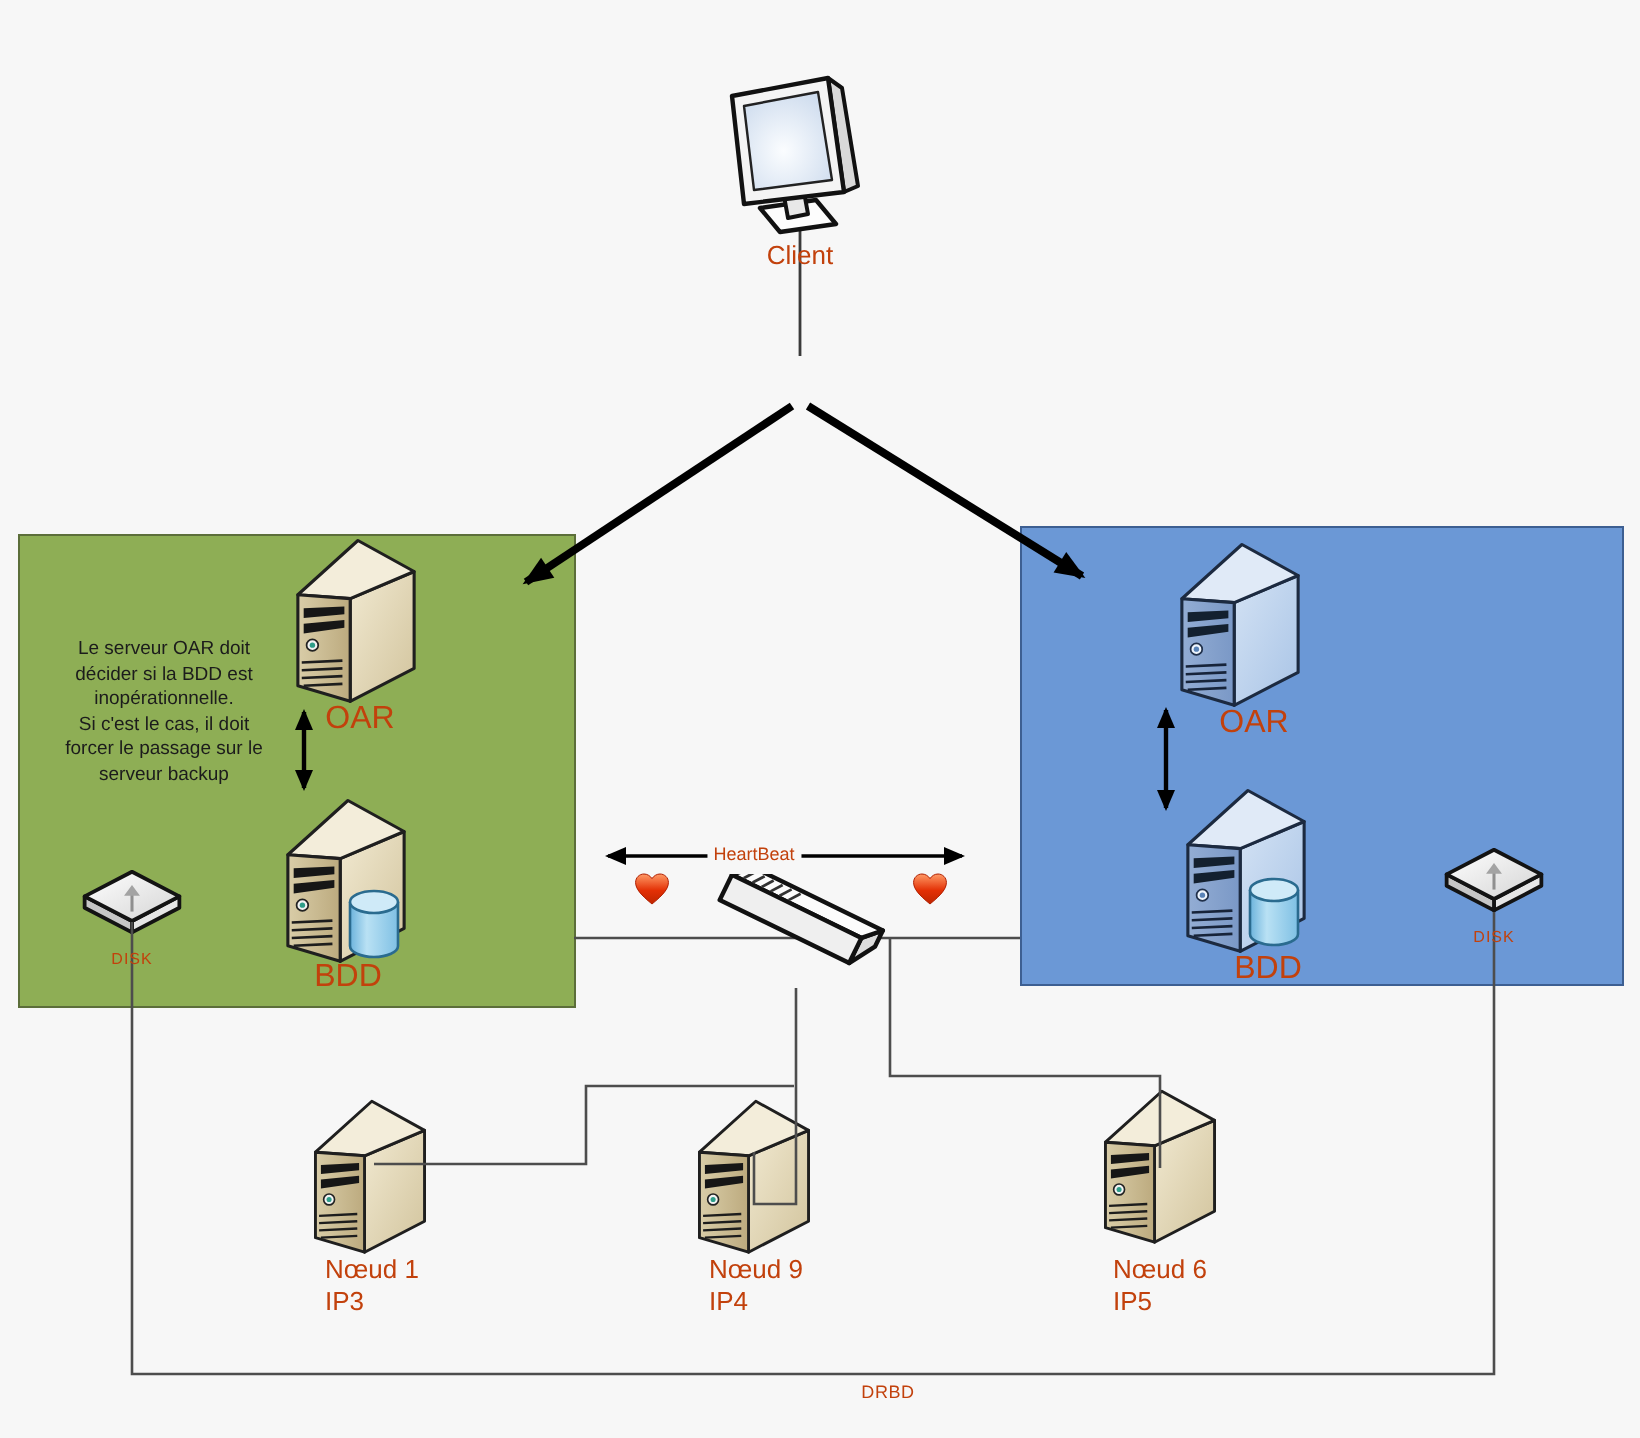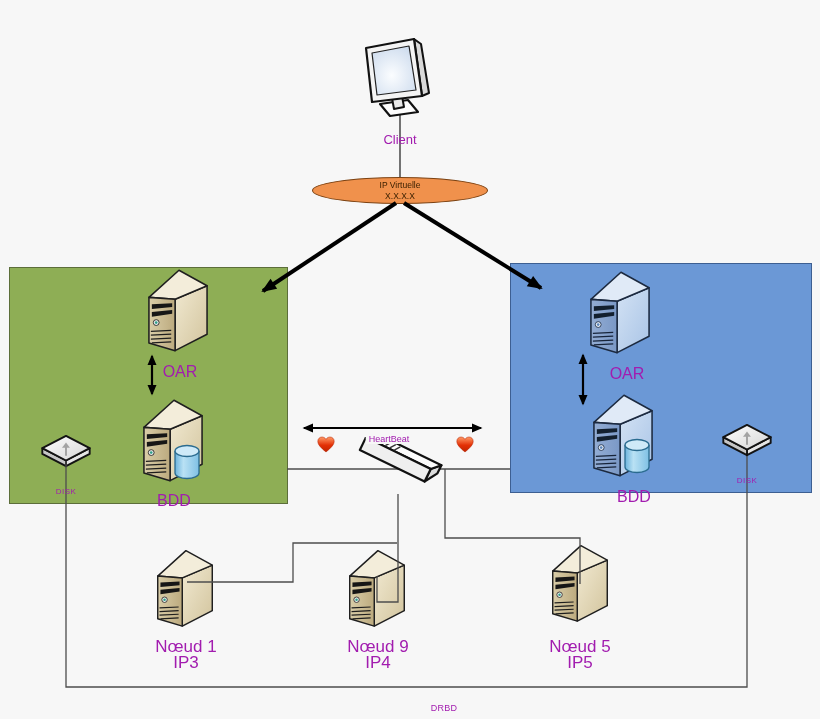--- a/index.html
+++ b/index.html
@@ -10,25 +10,25 @@
   .z1{z-index:1}.z2{z-index:2}.z3{z-index:3}.z4{z-index:4}.z5{z-index:5}
 
   .box{position:absolute;border:1.5px solid;}
   .box-primary{left:9px;top:267px;width:277px;height:235px;background:#8eae55;border-color:#5c6e3a;}
   .box-backup{left:510px;top:263px;width:300px;height:228px;background:#6b98d6;border-color:#3d5f92;}
 
   .vip{position:absolute;left:312px;top:177px;width:176px;height:27px;background:#f0914c;
        border:1.4px solid #7c4212;border-radius:50%;text-align:center;color:#3b2000;
        font-size:8.5px;line-height:10.5px;padding-top:2px;box-sizing:border-box;}
 
-  .lbl{position:absolute;transform:translateX(-50%);text-align:center;color:#a21caf;white-space:nowrap;margin-top:12px;}
+  .lbl{position:absolute;transform:translateX(-50%);color:#c2410c;white-space:nowrap;}
   .lbl-client{font-size:13px;}
   .lbl-srv{font-size:16px;}
   .lbl-disk{font-size:8px;letter-spacing:.5px;}
-  .lbl-node{font-size:17px;line-height:16px;}
+  .lbl-node{font-size:13px;line-height:16px;}
   .lbl-hb{font-size:9px;background:#f7f7f7;padding:0 3px;}
   .lbl-drbd{font-size:9px;letter-spacing:.3px;padding-left:42px;}
 
   .note{position:absolute;left:25px;top:319px;width:114px;text-align:center;
         font-size:9.5px;line-height:12.6px;color:#1c1c1c;white-space:pre-line;}
 </style>
 </head>
 <body>
 
 <div class="stage">
@@ -211,45 +211,47 @@
     <line x1="404" y1="203" x2="541" y2="288" stroke="#000" stroke-width="4" marker-end="url(#mBig)"></line>
     <line x1="152" y1="356" x2="152" y2="394" stroke="#000" stroke-width="2.2" marker-start="url(#mSmall)" marker-end="url(#mSmall)"></line>
     <line x1="583" y1="355" x2="583" y2="404" stroke="#000" stroke-width="2.2" marker-start="url(#mSmall)" marker-end="url(#mSmall)"></line>
     <line x1="304" y1="428" x2="481" y2="428" stroke="#000" stroke-width="1.8" marker-start="url(#mSmall)" marker-end="url(#mSmall)"></line>
     <path d="M445,469 V538 H580 V584" fill="none" stroke="#4d4d4d" stroke-width="1.3"></path>
     <path d="M398,494 V602 H377 V576" fill="none" stroke="#4d4d4d" stroke-width="1.3"></path>
     <path d="M187,582 H293 V543 H397" fill="none" stroke="#4d4d4d" stroke-width="1.3"></path>
     <path d="M66,461 V687 H747 V456" fill="none" stroke="#4d4d4d" stroke-width="1.3"></path>
   </svg>
 
-  <div class="vip z3">
-    <div>IP Virtuelle</div>
-    <div>X.X.X.X</div>
-  </div>
 
   <div class="lbl lbl-client z5" style="left:400px;top:120px">Client</div>
 
+  <div class="note z5">Le serveur OAR doit
+décider si la BDD est
+inopérationnelle.
+Si c'est le cas, il doit
+forcer le passage sur le
+serveur backup</div>
 
   <div class="lbl lbl-srv z5" style="left:180px;top:351px">OAR</div>
   <div class="lbl lbl-srv z5" style="left:174px;top:480px">BDD</div>
   <div class="lbl lbl-disk z5" style="left:66px;top:475px">DISK</div>
 
   <div class="lbl lbl-srv z5" style="left:627px;top:353px">OAR</div>
   <div class="lbl lbl-srv z5" style="left:634px;top:476px">BDD</div>
   <div class="lbl lbl-disk z5" style="left:747px;top:464px">DISK</div>
 
-  <div class="lbl lbl-hb z5" style="left:389px;top:422px">HeartBeat</div>
+  <div class="lbl lbl-hb z5" style="left:377px;top:422px">HeartBeat</div>
   <div class="lbl lbl-drbd z5" style="left:423px;top:691px">DRBD</div>
 
   <div class="lbl lbl-node z5" style="left:186px;top:627px">
     <div>Nœud 1</div>
     <div>IP3</div>
   </div>
   <div class="lbl lbl-node z5" style="left:378px;top:627px">
     <div>Nœud 9</div>
     <div>IP4</div>
   </div>
   <div class="lbl lbl-node z5" style="left:580px;top:627px">
-    <div>Nœud 5</div>
+    <div>Nœud 6</div>
     <div>IP5</div>
   </div>
 
 </div>
 
 </body></html>

